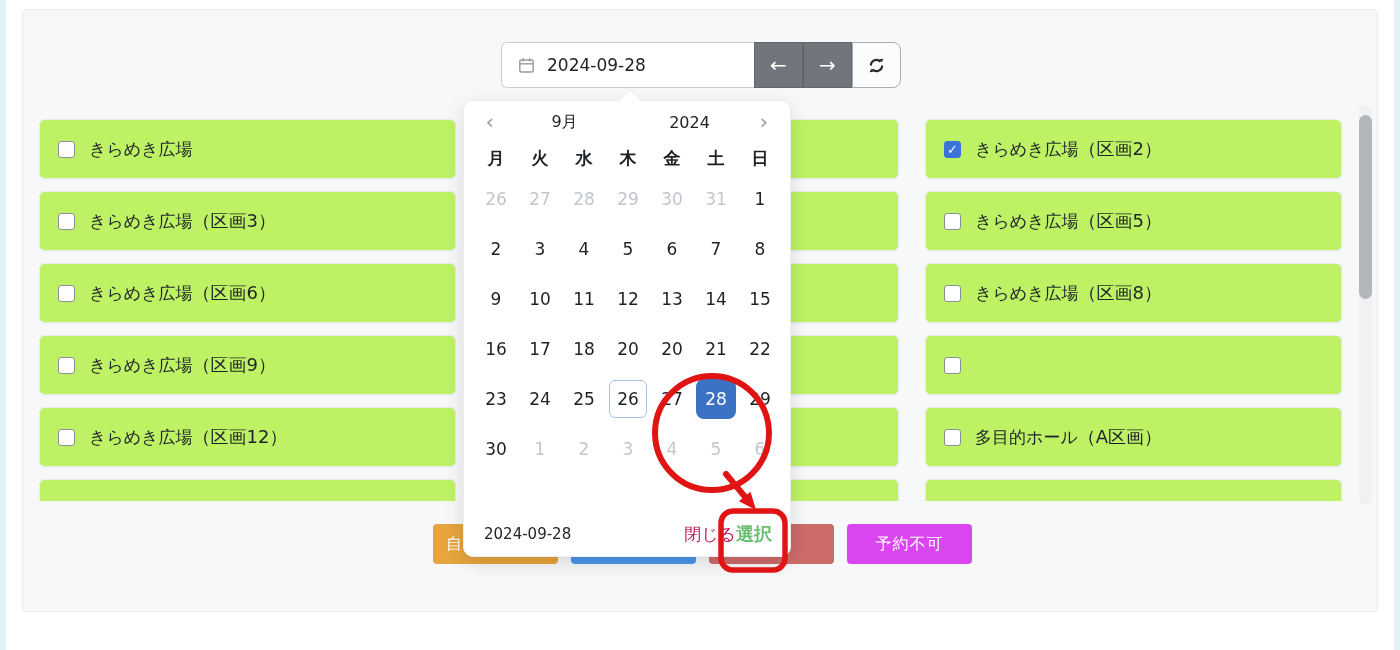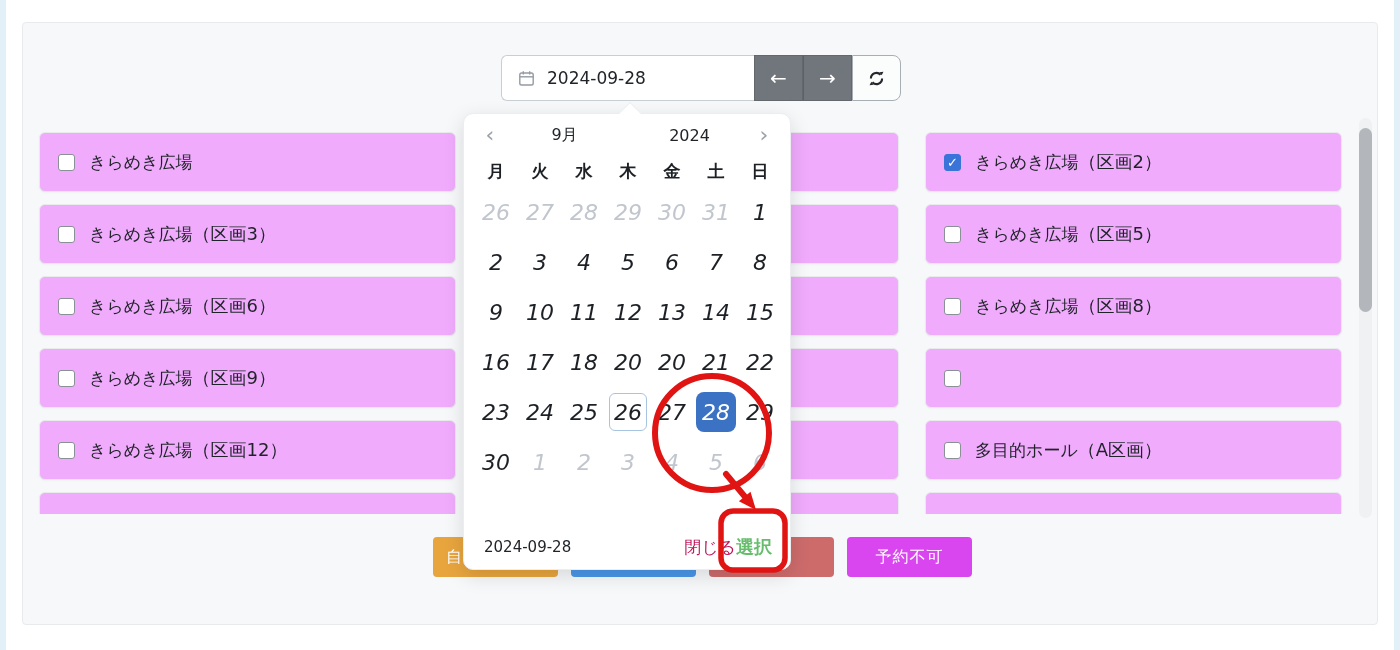--- a/index.html
+++ b/index.html
@@ -1,34 +1,34 @@
 <!DOCTYPE html>
 <html><head>
 <meta charset="utf-8">
 <style>
   html,body{margin:0;padding:0;background:#ffffff;}
   *{box-sizing:border-box;font-family:"DejaVu Sans","Liberation Sans",sans-serif;}
   .stage{position:relative;width:1400px;height:650px;overflow:hidden;background:#ffffff;}
   .edge-strip{position:absolute;top:0;width:6px;height:650px;background:#e2f1f7;}
   .edge-strip.left{left:0;}
   .edge-strip.right{right:0;}
-  .panel{position:absolute;left:22px;top:22px;width:1356px;height:603px;background:#f7f8f9;border:1px solid #e8ebee;border-radius:4px;}
+  .panel{position:absolute;left:22px;top:9px;width:1356px;height:603px;background:#f7f8f9;border:1px solid #e8ebee;border-radius:4px;}
 
   
   .datebar{position:absolute;left:478px;top:32px;height:46px;display:flex;z-index:6;}
   .date-input{width:253px;height:46px;background:#fff;border:1px solid #c9ced4;border-right:none;border-radius:6px 0 0 6px;display:flex;align-items:center;padding-left:16px;gap:12px;font-size:17px;color:#212529;}
   .nav-btn{width:49px;height:46px;background:#70767c;border:1px solid #63686d;color:#fff;font-size:20px;display:flex;align-items:center;justify-content:center;padding:0;cursor:pointer;}
   .nav-btn + .nav-btn{border-left:1px solid #5c6166;}
   .refresh-btn{width:49px;height:46px;background:#fbfcfc;border:1px solid #a9aeb4;border-radius:0 8px 8px 0;display:flex;align-items:center;justify-content:center;padding:0;cursor:pointer;}
 
   
   .grid-clip{position:absolute;left:0;top:109px;width:1356px;height:382px;overflow:hidden;z-index:1;}
   .fcol{position:absolute;top:0;width:417px;display:flex;flex-direction:column;gap:12px;}
   .fcol.c1{left:16px;} .fcol.c2{left:459px;} .fcol.c3{left:902px;}
-  .card{flex:0 0 60px;height:60px;background:#f0abfc;border:1px solid #e8eaec;border-radius:6px;display:flex;align-items:center;padding-left:18px;gap:14px;box-shadow:0 1px 2px rgba(0,0,0,0.03);}
+  .card{flex:0 0 60px;height:60px;background:#bef264;border:1px solid #e8eaec;border-radius:6px;display:flex;align-items:center;padding-left:18px;gap:14px;box-shadow:0 1px 2px rgba(0,0,0,0.03);}
   .cb{width:17px;height:17px;border:1.5px solid #8a9096;border-radius:3px;background:#fff;display:flex;align-items:center;justify-content:center;flex:0 0 17px;}
   .cb .tick{display:none;color:#fff;font-size:13px;font-weight:bold;line-height:1;}
   .cb[data-checked="true"]{background:#3b74d8;border-color:#3b74d8;}
   .cb[data-checked="true"] .tick{display:block;}
   .flabel{font-size:17px;color:#1f2329;white-space:nowrap;}
   .fsuffix{font-size:18px;}
 
   
   .sbar{position:absolute;left:1336px;top:95px;width:13px;height:400px;background:#f0f1f3;border-radius:7px;z-index:2;}
   .sthumb{position:absolute;left:0;top:10px;width:13px;height:184px;background:#b3b6ba;border-radius:7px;}
@@ -43,21 +43,21 @@
   
   .popup{position:absolute;left:440px;top:90px;width:328px;height:457px;background:#fff;border:1px solid #ebedf0;border-radius:10px;box-shadow:0 6px 20px rgba(0,0,0,0.13);z-index:10;}
   .caret{position:absolute;left:158px;top:-9px;width:16px;height:16px;background:#fff;border-left:1px solid #ebedf0;border-top:1px solid #ebedf0;transform:rotate(45deg);}
   .cal-head{display:flex;align-items:center;padding:14px 14px 0 14px;height:28px;}
   .chev{width:24px;color:#9aa1a8;font-size:22px;line-height:1;cursor:pointer;text-align:center;}
   .mh{flex:1;text-align:center;font-size:16px;color:#212529;}
   .dow-row{display:grid;grid-template-columns:repeat(7,44px);margin:14px 0 0 10px;}
   .dow{height:30px;display:flex;align-items:center;justify-content:center;font-size:17px;font-weight:bold;color:#1d2126;}
   .cal-grid{display:grid;grid-template-columns:repeat(7,44px);margin:1px 0 0 10px;}
   .cc{width:44px;height:50px;display:flex;align-items:center;justify-content:center;cursor:pointer;}
-  .ci{width:40px;height:40px;display:flex;align-items:center;justify-content:center;font-size:22px;color:#1d2126;border-radius:8px;font-style:italic;}
+  .ci{width:40px;height:40px;display:flex;align-items:center;justify-content:center;font-size:17px;color:#1d2126;border-radius:8px;}
   .cc[data-state="muted"] .ci{color:#c1c6ce;}
   .cc[data-state="today"] .ci{width:38px;height:38px;border:1px solid #a7c4e0;border-radius:6px;}
   .cc[data-state="selected"] .ci{background:#3b72c4;color:#fff;}
   .cal-foot{position:absolute;left:0;top:418px;width:328px;height:30px;display:flex;align-items:center;padding:0 20px;}
   .f-date{font-size:15px;color:#212529;}
   .f-close{margin-left:auto;font-size:17px;font-weight:500;color:#be185d;cursor:pointer;}
   .f-select{margin-left:0;font-size:18px;font-weight:700;color:#67bd6d;cursor:pointer;}
 
   .annotations{position:absolute;left:0;top:0;width:1400px;height:650px;z-index:20;pointer-events:none;}
 </style>

